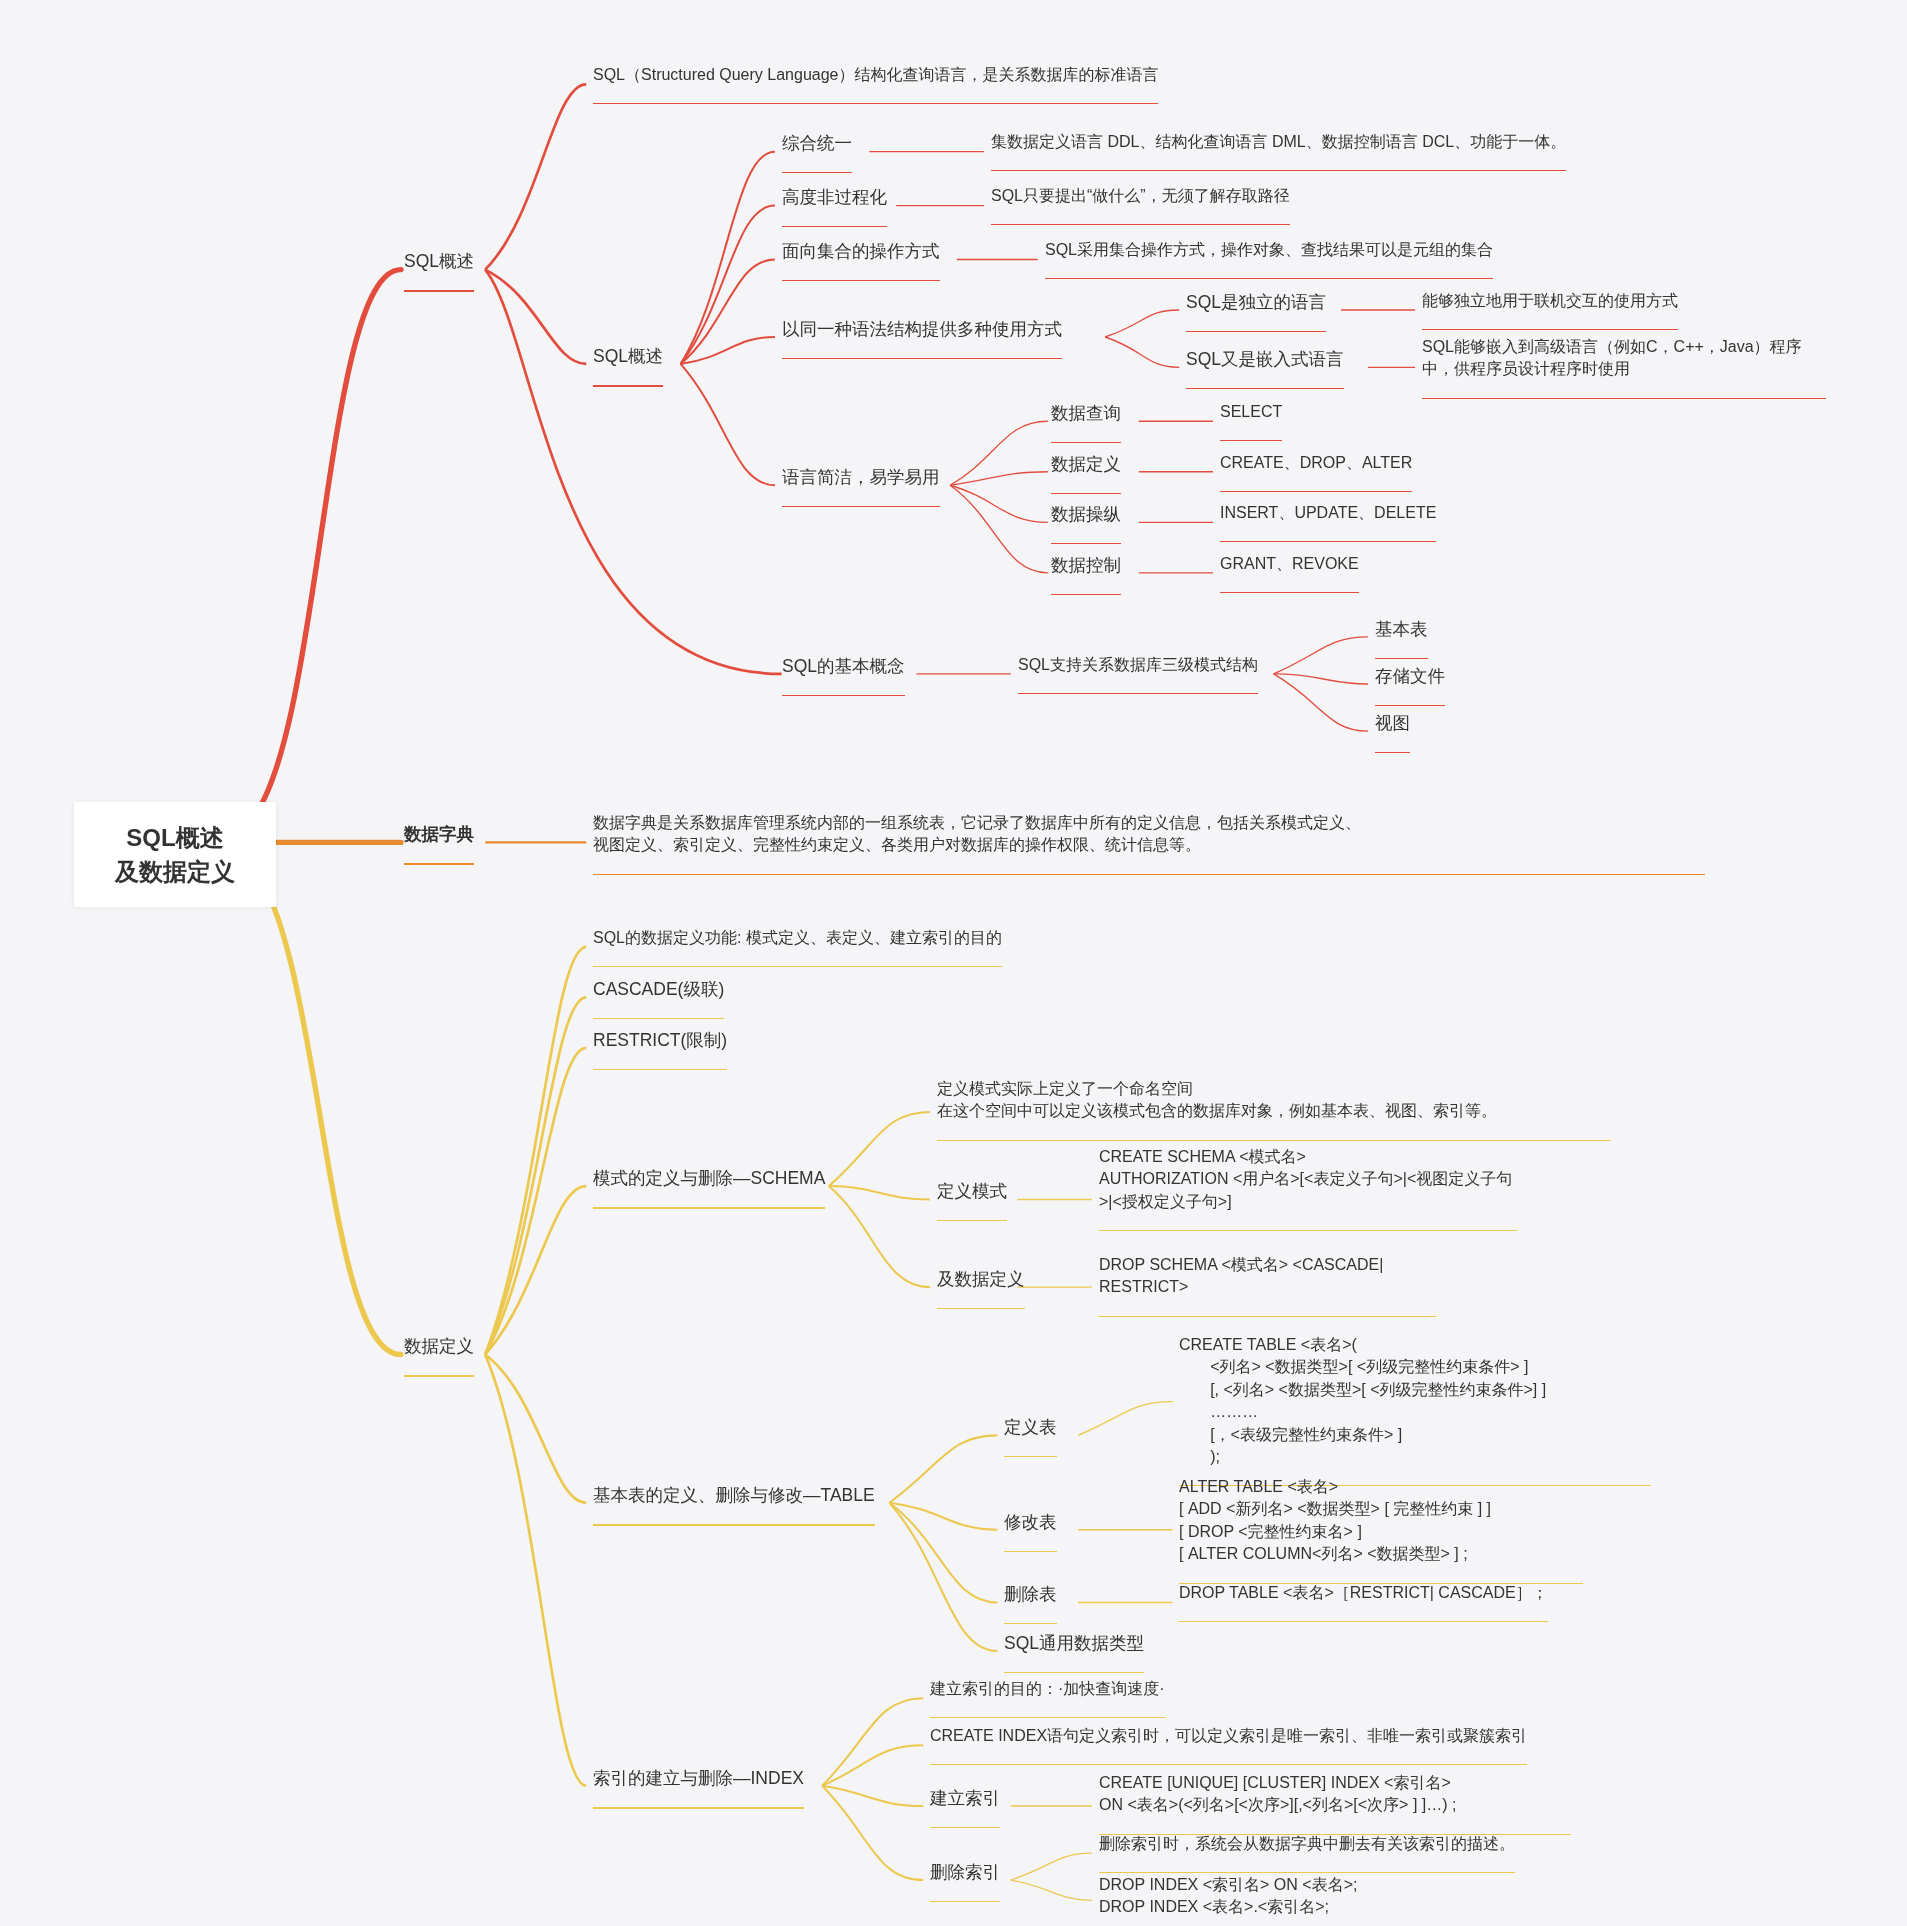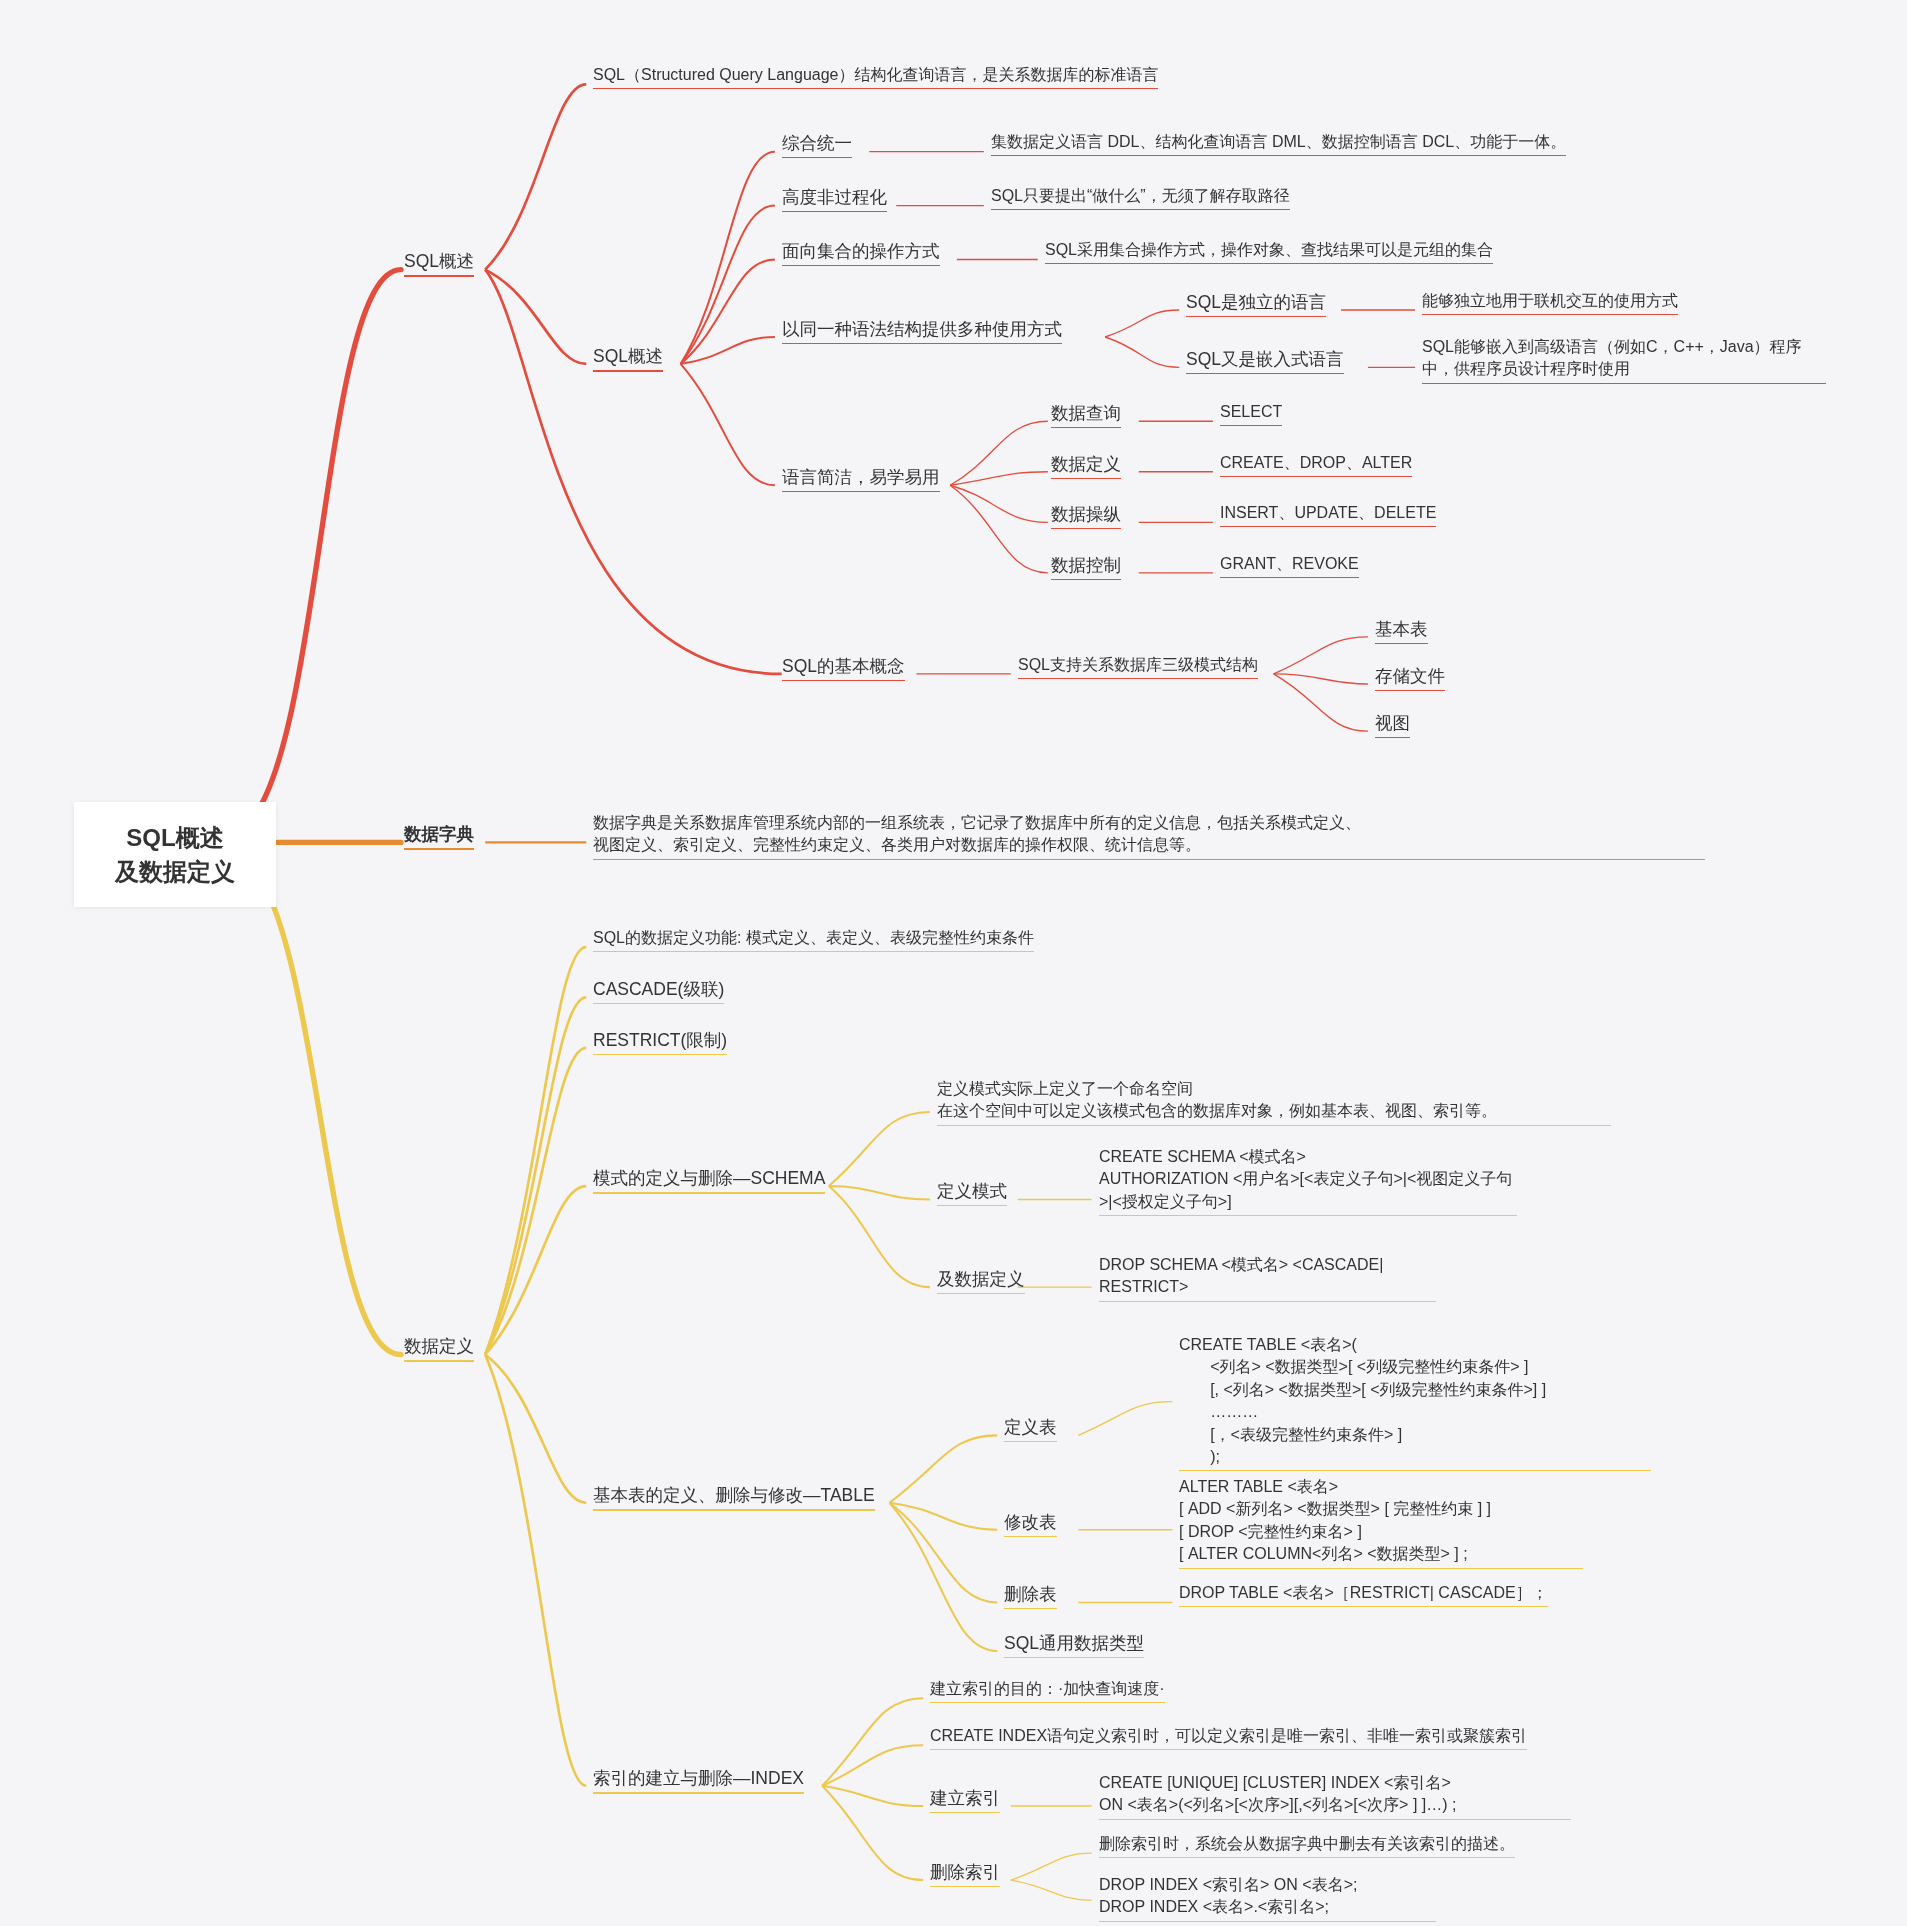--- a/index.html
+++ b/index.html
@@ -30,21 +30,21 @@
     box-shadow: 0 1.3px 5.4px rgba(0,0,0,0.08);
     text-align: center;
     font-size: 24px;
     font-weight: 600;
     line-height: 1.4;
   }
   .node {
     position: absolute;
     font-size: 17.5px;
     white-space: nowrap;
-    padding-bottom: 2px;
+    padding-bottom: 17px;
   }
   .leaf {
     white-space: pre-wrap;
     font-size: 16px;
     line-height: 1.4;
   }
   .u-red    { border-bottom: 2px solid #e24d3e; }
   .u-red2   { border-bottom: 1.3px solid #e24d3e; }
   .u-orange { border-bottom: 2px solid #e88b2e; font-weight: bold; }
   .u-orange2{ border-bottom: 1.3px solid #e88b2e; }
@@ -166,21 +166,21 @@
 <div class="node u-red2 leaf" style="left:1018px; top:654px">SQL支持关系数据库三级模式结构</div>
 <div class="node u-red2" style="left:1375px; top:617px">基本表</div>
 <div class="node u-red2" style="left:1375px; top:664px">存储文件</div>
 <div class="node u-red2" style="left:1375px; top:711px">视图</div>
 
 <div class="node u-orange" style="left:404px; top:822px">数据字典</div>
 <div class="node u-orange2 leaf" style="left:593px; top:812px; width:1112px">数据字典是关系数据库管理系统内部的一组系统表，它记录了数据库中所有的定义信息，包括关系模式定义、
 视图定义、索引定义、完整性约束定义、各类用户对数据库的操作权限、统计信息等。</div>
 
 <div class="node u-yellow" style="left:404px; top:1334px">数据定义</div>
-<div class="node u-yellow2 leaf" style="left:593px; top:927px">SQL的数据定义功能: 模式定义、表定义、表级完整性约束条件</div>
+<div class="node u-yellow2 leaf" style="left:593px; top:927px">SQL的数据定义功能: 模式定义、表定义、建立索引的目的</div>
 <div class="node u-yellow2" style="left:593px; top:977px">CASCADE(级联)</div>
 <div class="node u-yellow2" style="left:593px; top:1028px">RESTRICT(限制)</div>
 
 <div class="node u-yellow" style="left:593px; top:1166px">模式的定义与删除—SCHEMA</div>
 <div class="node u-yellow2 leaf" style="left:937px; top:1078px; width:674px">定义模式实际上定义了一个命名空间
 在这个空间中可以定义该模式包含的数据库对象，例如基本表、视图、索引等。</div>
 <div class="node u-yellow2" style="left:937px; top:1179px">定义模式</div>
 <div class="node u-yellow2 leaf" style="left:1099px; top:1146px; width:418px">CREATE SCHEMA &lt;模式名&gt;
 AUTHORIZATION &lt;用户名&gt;[&lt;表定义子句&gt;|&lt;视图定义子句&gt;|&lt;授权定义子句&gt;]</div>
 <div class="node u-yellow2" style="left:937px; top:1267px">及数据定义</div>

